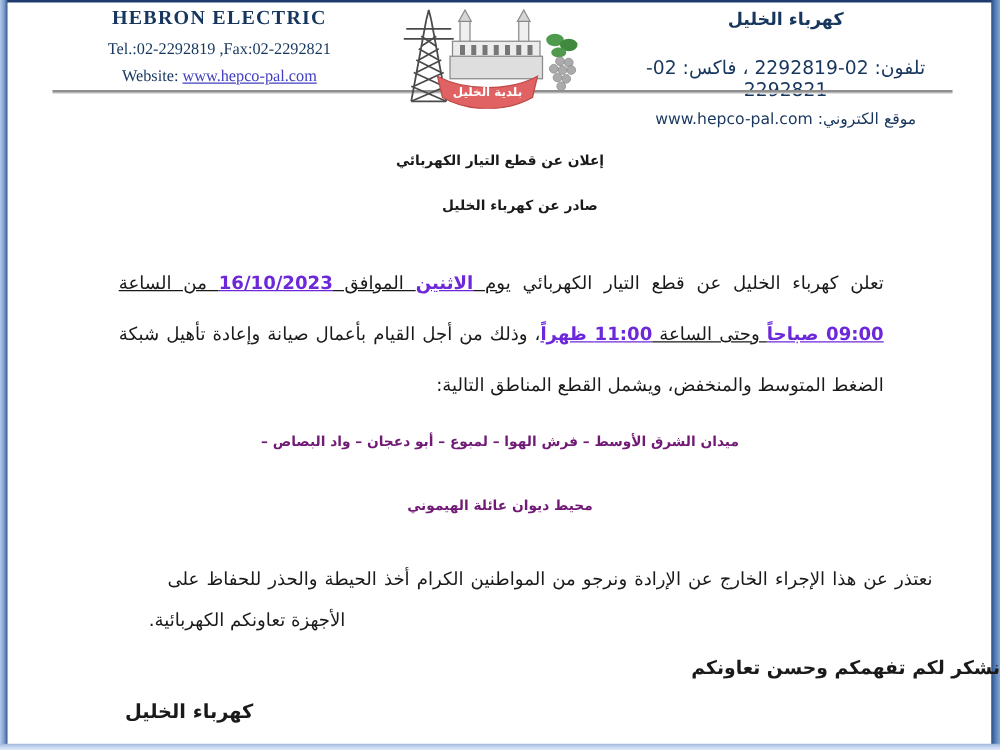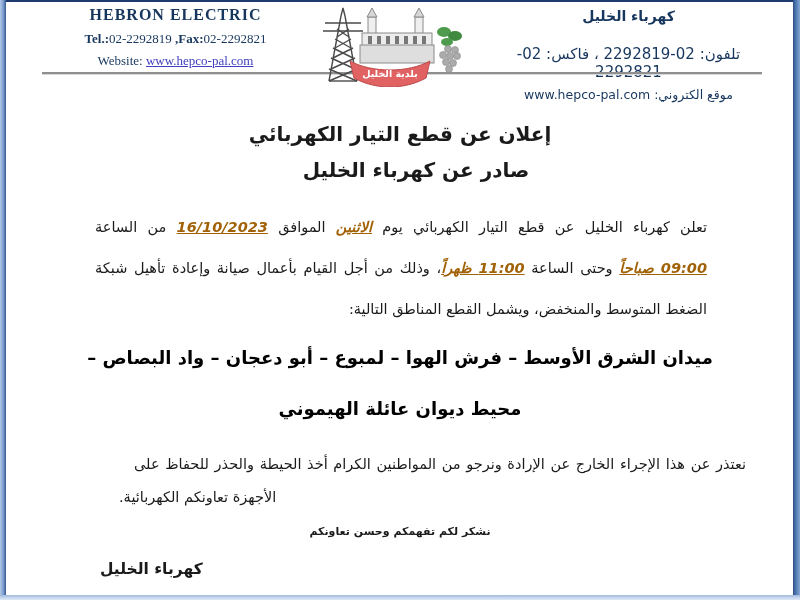--- a/index.html
+++ b/index.html
@@ -38,44 +38,44 @@
   .hdr-right .website{font-size:12.5px;margin-top:6px;}
 
   .separator{position:absolute;left:42px;top:72px;width:720px;height:2px;
     background:#8f8f8f;box-shadow:0 1px 0 #d8d8d8;}
 
   .logo{position:absolute;left:316px;top:3px;width:148px;height:84px;z-index:2;}
 
   
   .ar{direction:rtl;color:#1a1a1a;}
   .title-line{position:absolute;left:0;right:0;text-align:center;
-    font-size:20px;font-weight:bold;}
+    font-size:11px;font-weight:bold;}
   .t1{top:122px;}
   .t2{top:158px;margin-left:32px;}
 
   .body-line{position:absolute;left:95px;width:612px;font-size:14.5px;}
   .just{text-align:justify;text-align-last:justify;}
   .b1{top:219px;}
   .b2{top:260px;}
   .b3{top:301px;text-align:right;}
 
-  .run-u{}
-  .run-redu{color:#a16207;font-weight:bold;text-decoration:underline;font-style:italic;}
-  .run-b{font-weight:bold;}
+  .run-u{text-decoration:underline;}
+  .run-redu{color:#6d28d9;font-weight:bold;text-decoration:underline;}
+  .run-b{font-weight:normal;}
 
   .areas-line{position:absolute;left:45px;right:45px;text-align:center;
-    color:#000000;font-weight:bold;font-size:18px;}
+    color:#701a75;font-weight:bold;font-size:11px;}
   .a1{top:347px;}
   .a2{top:398px;}
 
   .apology1{top:456px;margin-left:39px;}
   .apology2{top:489px;text-align:left;padding-left:24px;}
 
-  .thanks{position:absolute;left:0;right:0;top:525px;text-align:center;
-    font-size:11px;font-weight:bold;}
+  .thanks{position:absolute;left:0;right:0;top:525px;
+    font-size:15px;font-weight:bold;}
   .signature{position:absolute;left:100px;top:560px;font-size:15.5px;
     font-weight:bold;}
 </style>
 </head>
 <body>
 
 <div class="frame">
 
   <div class="strip strip-top"></div>
   <div class="strip strip-left"></div>

